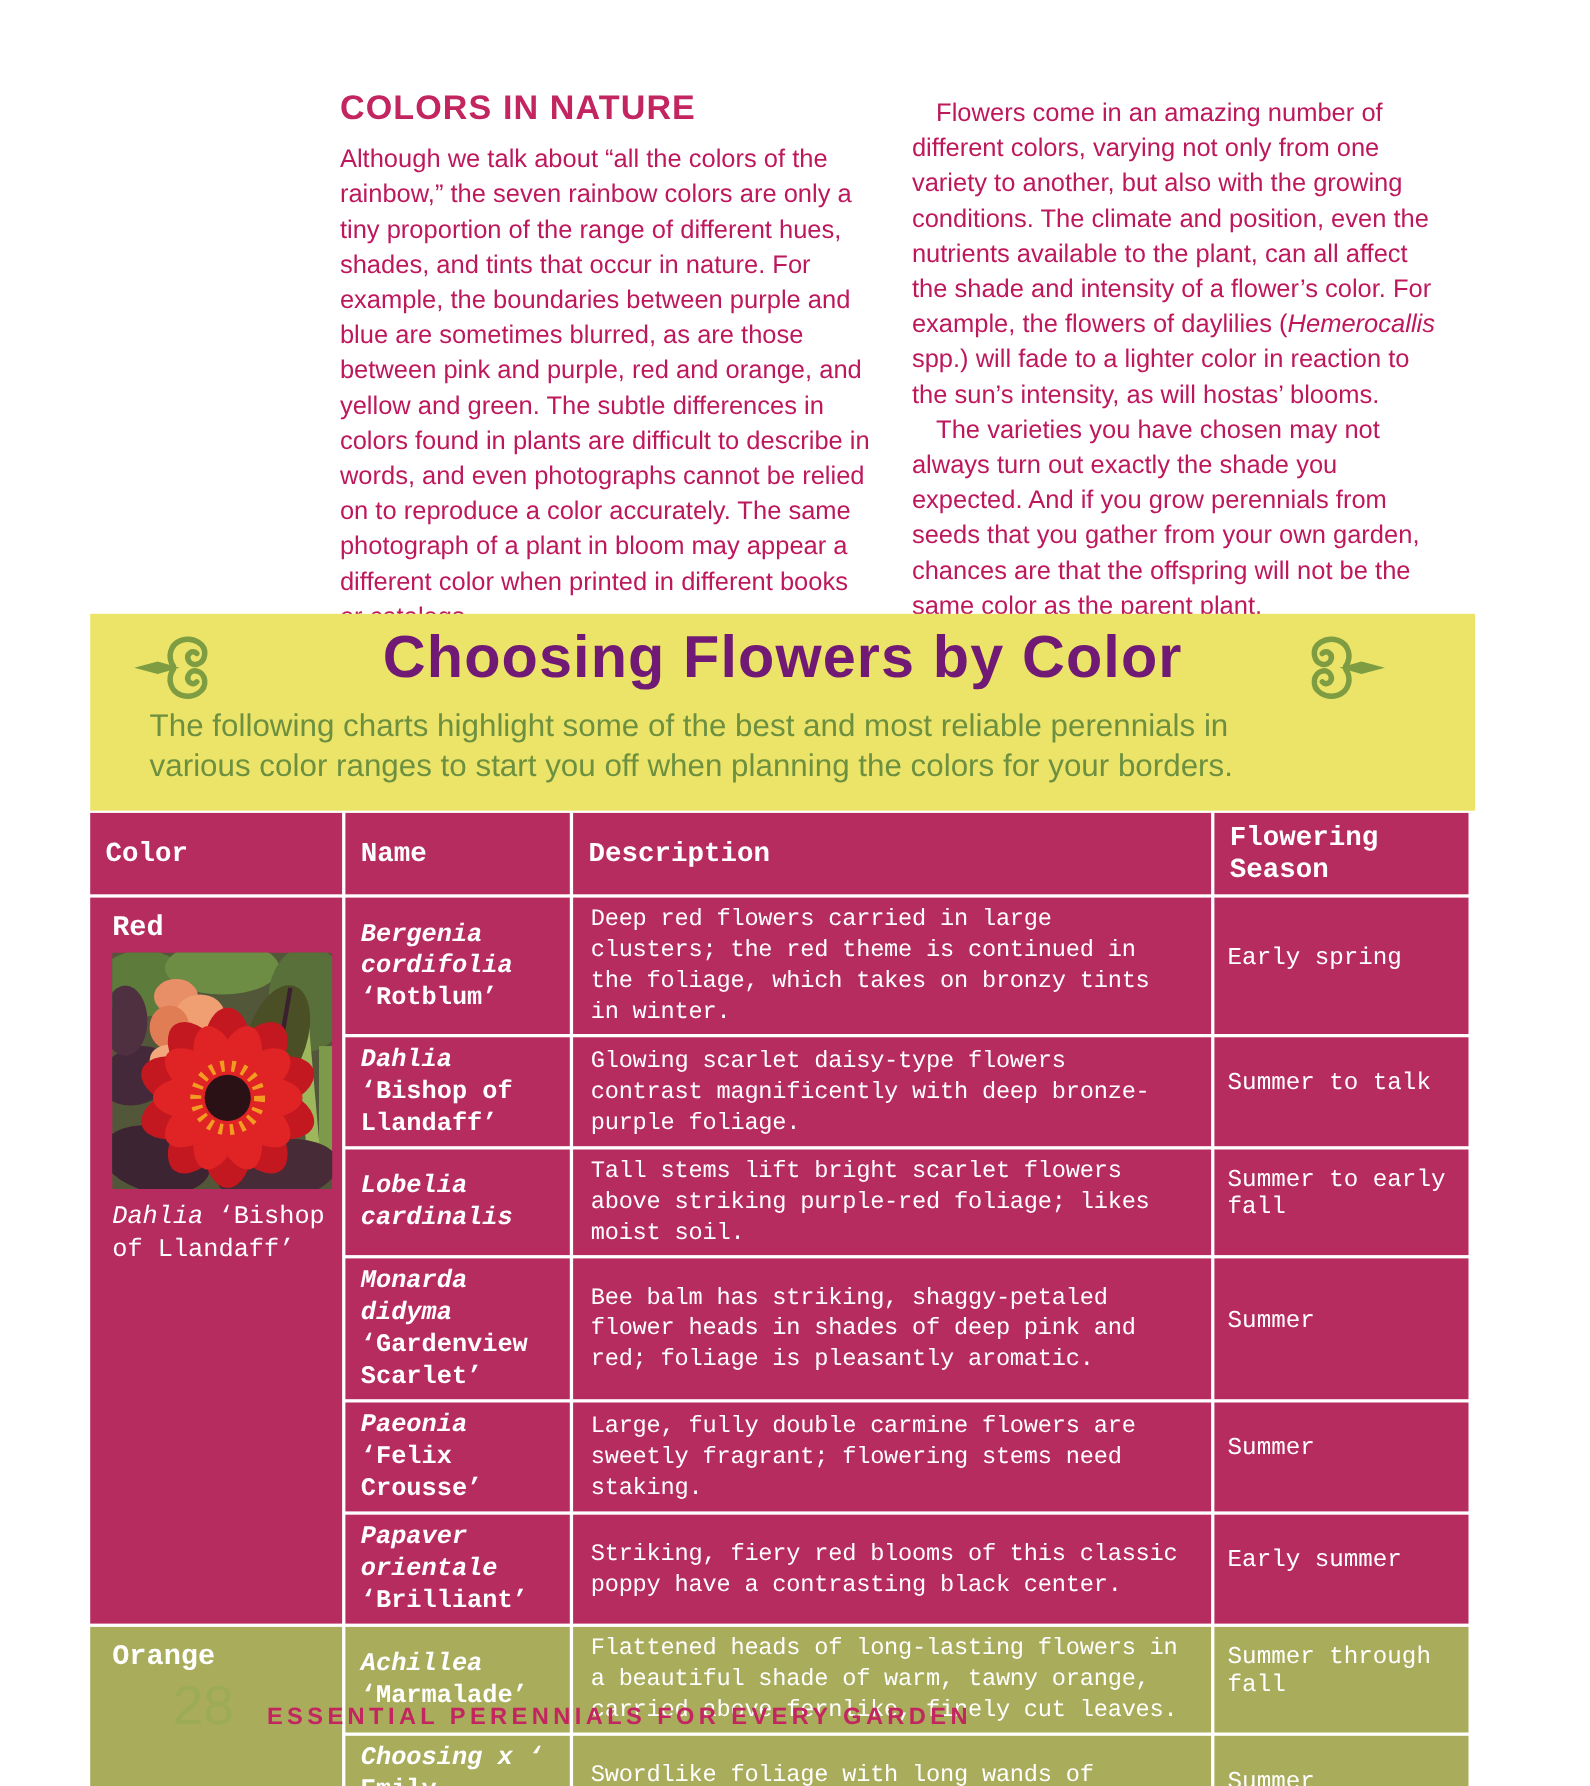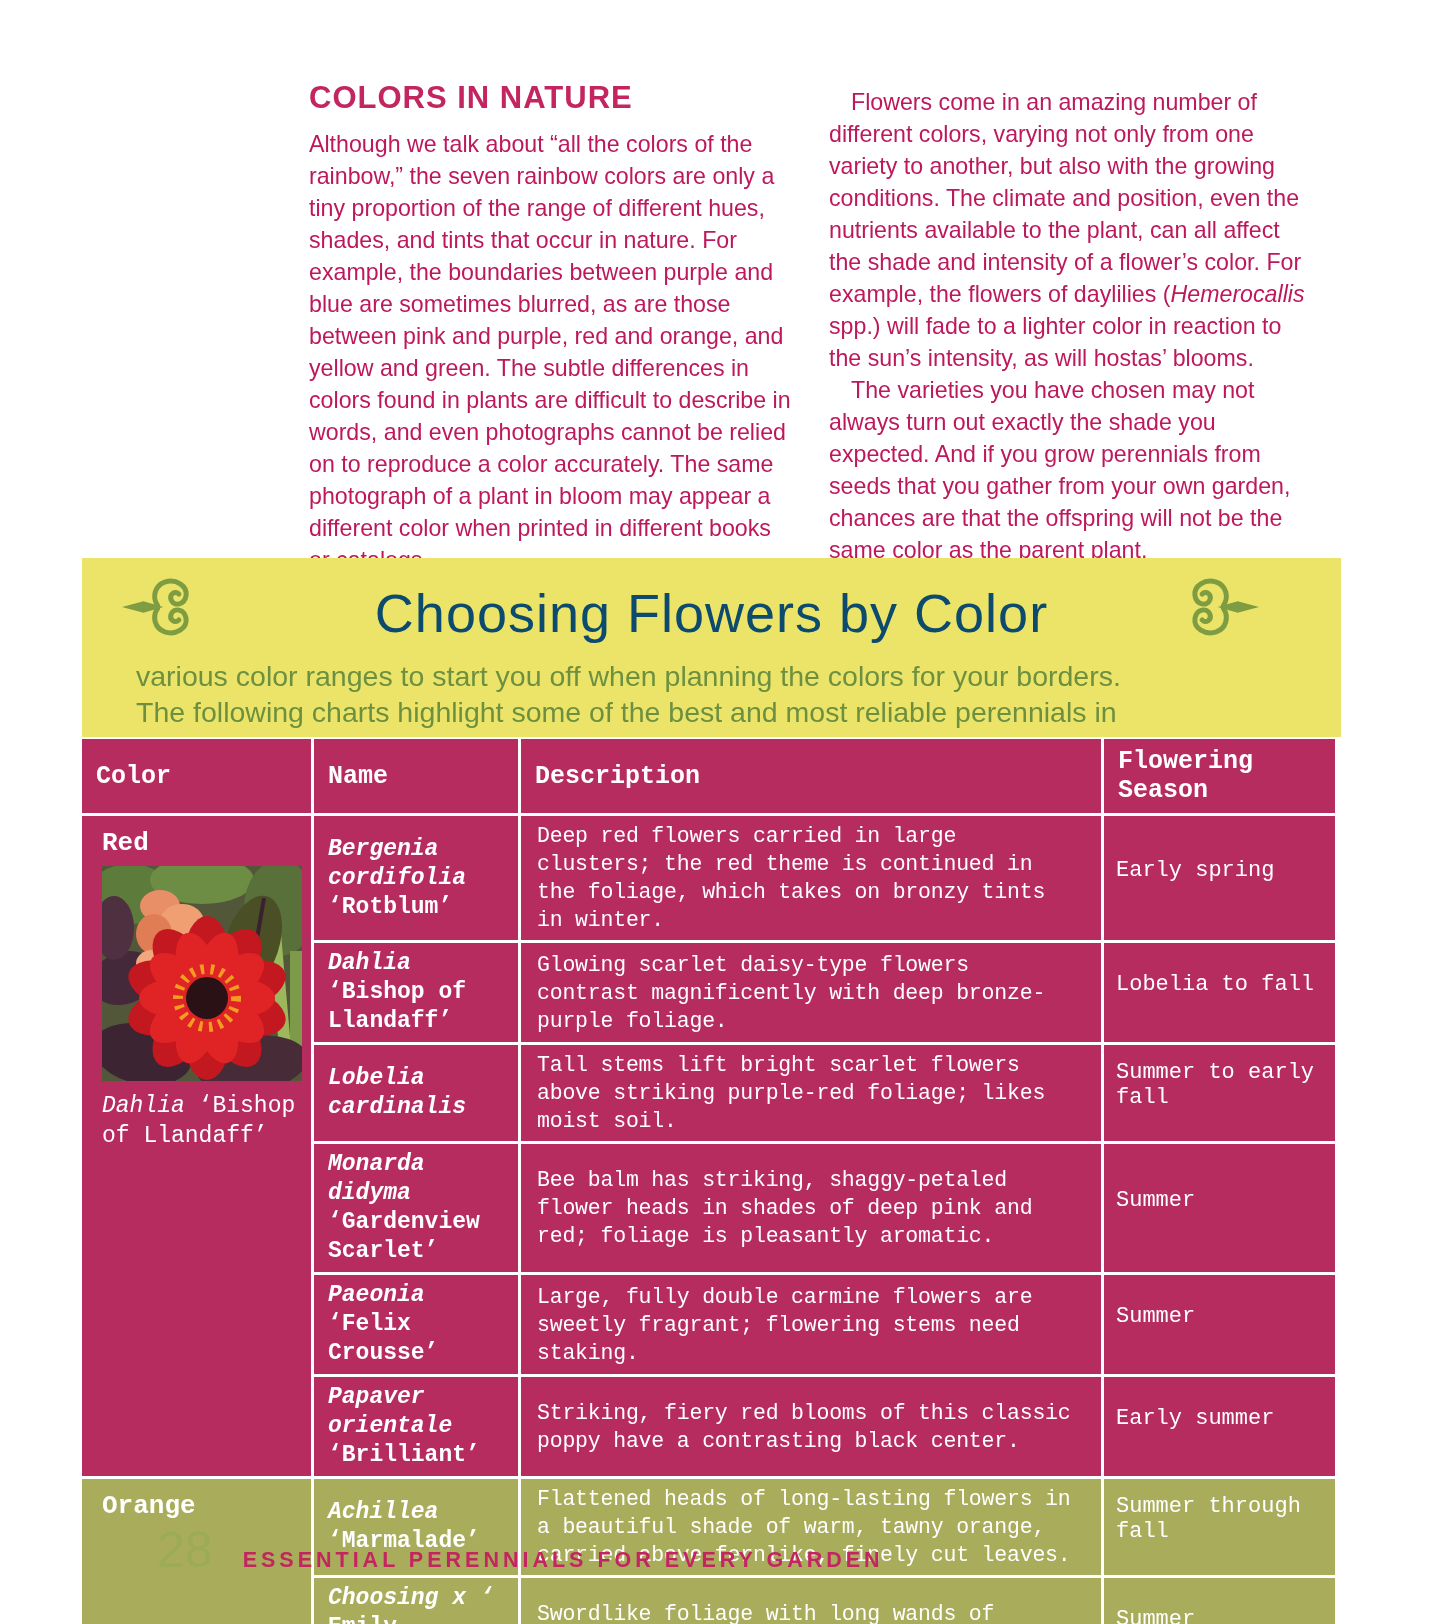--- a/index.html
+++ b/index.html
@@ -10,21 +10,21 @@
   .intro{position:absolute; left:285px; top:80px; width:1004px; display:grid;
          grid-template-columns:482px 482px; column-gap:38px;}
   .intro-heading{color:#c2255f; font-size:31px; font-weight:bold; letter-spacing:1px; margin:0 0 12px 0;}
   .body-text{color:#be185d; font-size:23.2px; line-height:32px; margin:0;}
   .col-right{padding-top:6px;}
   .col-right p{margin:0; text-indent:22px;}
   .it{font-style:italic;}
 
   
   .banner{position:absolute; left:58px; top:558px; width:1259px; height:179px; background:#ebe469;}
-  .banner-title{color:#0c4a6e; font-size:54px; font-weight:normal; text-align:center; margin:0; padding-top:24px; letter-spacing:1px;}
+  .banner-title{color:#701a75; font-size:54px; font-weight:bold; text-align:center; margin:0; padding-top:8px; letter-spacing:1px;}
   .banner-sub{color:#6d9040; font-size:28.5px; line-height:36px; margin:14px 0 0 54px;}
   .ornament{position:absolute; top:16px;}
   .ornament.left{left:40px;}
   .ornament.right{right:82px; transform:scaleX(-1);}
 
   
   .chart{position:absolute; left:55px; top:736px;font-family:Liberation Mono, monospace;}
   table{border-collapse:separate; border-spacing:3px; table-layout:fixed; width:1259px;}
   td,th{vertical-align:middle; color:#ffffff; overflow:hidden;}
   th{background:#b72c5f; text-align:left; font-size:25px; font-weight:bold; padding:8px 0 8px 14px; height:34px;}
@@ -75,22 +75,22 @@
     <span class="ornament right">
       <svg viewBox="0 0 104 92" width="74" height="66">
         <g fill="none" stroke="#7e9c41" stroke-width="7" stroke-linecap="round">
           <path d="M50,44 C42,32 46,16 60,11 C76,6 92,16 90,30 C88,43 73,46 69,36 C66,28 75,22 80,28"></path>
           <path d="M50,48 C42,60 46,76 60,81 C76,86 92,76 90,62 C88,49 73,46 69,56 C66,64 75,70 80,64"></path>
         </g>
         <polygon points="0,46 30,38 58,46 30,54" fill="#7e9c41"></polygon>
       </svg>
     </span>
     <div class="banner-sub">
+      <div>The following charts highlight some of the best and most reliable perennials in</div>
       <div>various color ranges to start you off when planning the colors for your borders.</div>
-      <div>The following charts highlight some of the best and most reliable perennials in</div>
     </div>
   </div>
 
   <div class="chart">
     <table>
       <colgroup>
           <col style="width:229px">
           <col style="width:204px">
           <col style="width:580px">
           <col style="width:231px">
@@ -160,21 +160,21 @@
           </svg>
           <div class="photo-caption"><span class="it">Dahlia</span> <span>‘Bishop of Llandaff’</span></div>
         </td>
         <td class="red name-cell"><span class="it">Bergenia cordifolia</span> <span>‘Rotblum’</span></td>
         <td class="red desc-cell">Deep red flowers carried in large clusters; the red theme is continued in the foliage, which takes on bronzy tints in winter.</td>
         <td class="red season-cell">Early spring</td>
       </tr>
       <tr class="h86">
         <td class="red name-cell"><span class="it">Dahlia</span> <span>‘Bishop of Llandaff’</span></td>
         <td class="red desc-cell">Glowing scarlet daisy-type flowers contrast magnificently with deep bronze-purple foliage.</td>
-        <td class="red season-cell">Lobelia to fall</td>
+        <td class="red season-cell">Summer to talk</td>
       </tr>
       <tr class="h86">
         <td class="red name-cell"><span class="it">Lobelia cardinalis</span></td>
         <td class="red desc-cell">Tall stems lift bright scarlet flowers above striking purple-red foliage; likes moist soil.</td>
         <td class="red season-cell">Summer to early fall</td>
       </tr>
       <tr class="h88">
         <td class="red name-cell"><span class="it">Monarda didyma</span> <span>‘Gardenview Scarlet’</span></td>
         <td class="red desc-cell">Bee balm has striking, shaggy-petaled flower heads in shades of deep pink and red; foliage is pleasantly aromatic.</td>
         <td class="red season-cell">Summer</td>

